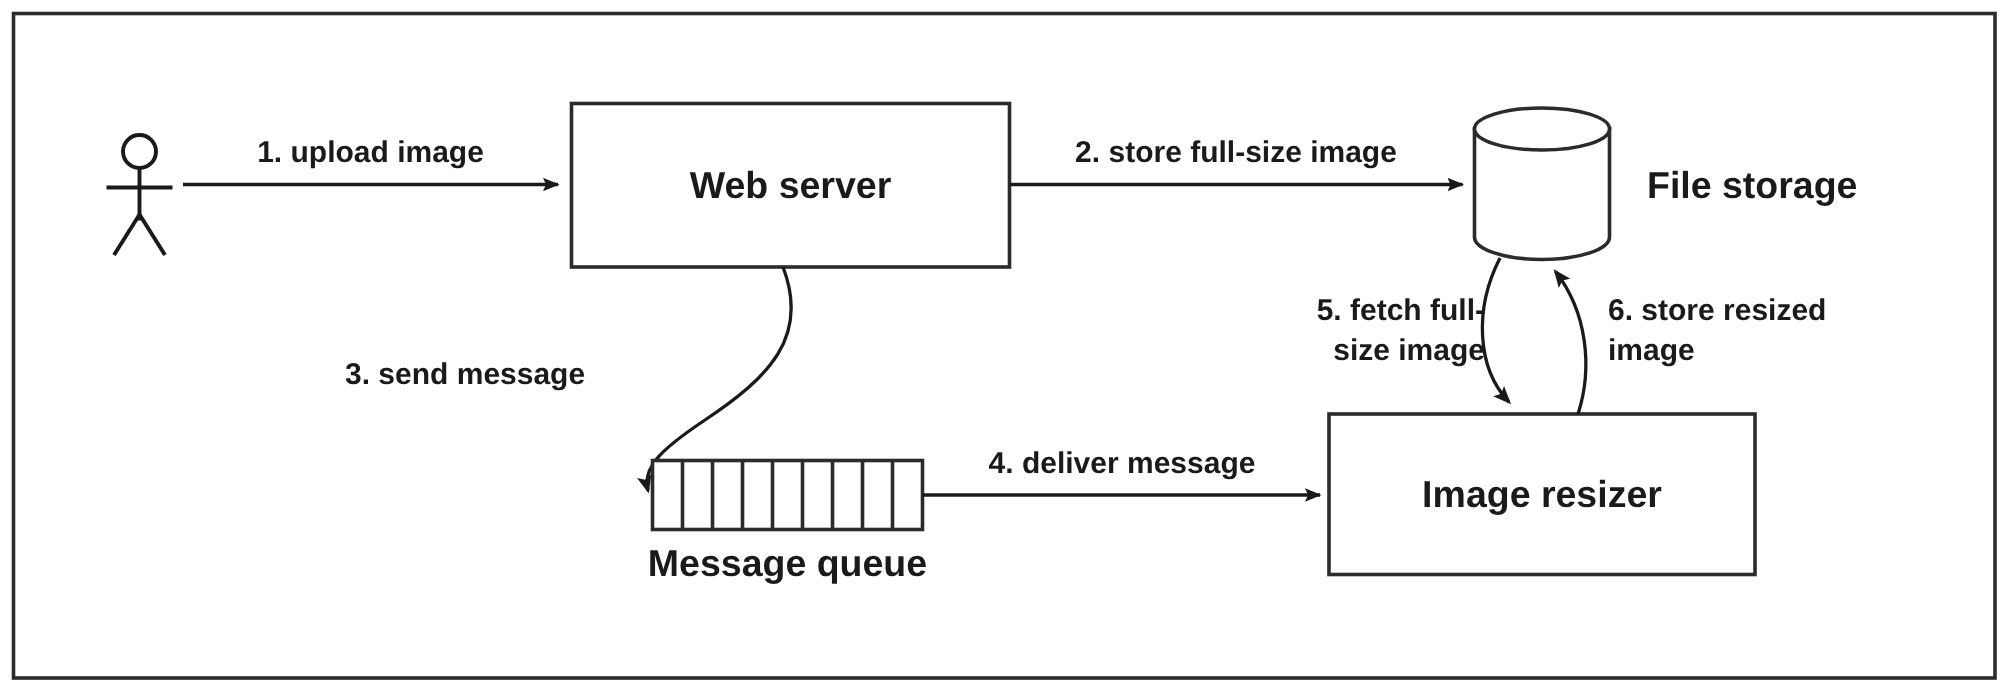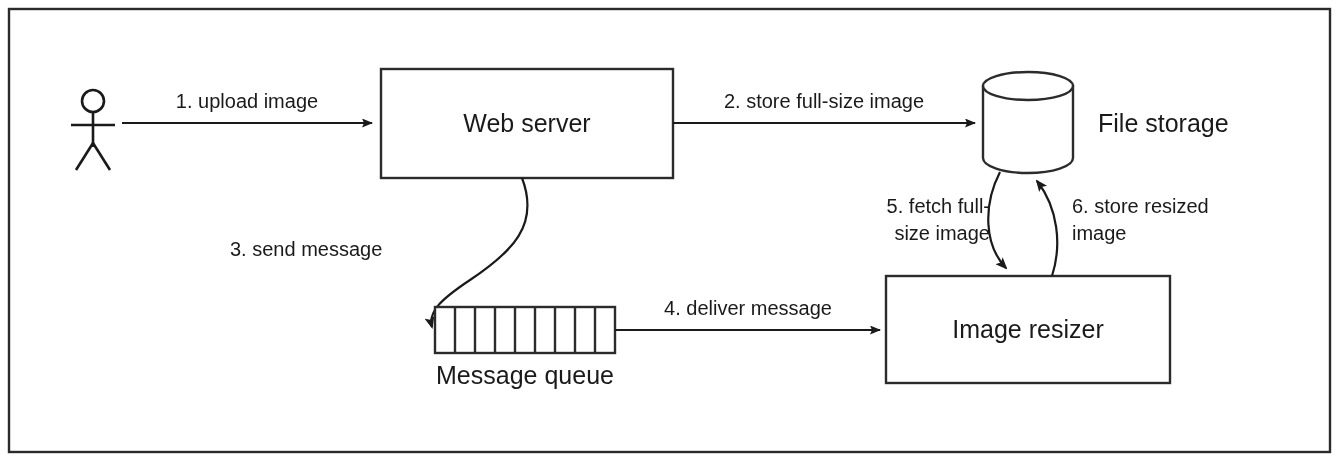--- a/index.html
+++ b/index.html
@@ -9,20 +9,21 @@
   }
   body {
     font-family: "Liberation Sans", sans-serif;
   }
   #canvas {
     position: relative;
     width: 1342px;
     height: 462px;
     background: #ffffff;
     overflow: hidden;
+    font-weight: bold;
   }
   #diagram-svg {
     position: absolute;
     left: 0;
     top: 0;
     width: 1342px;
     height: 462px;
   }
   .node-label {
     font-family: "Liberation Sans", sans-serif;

